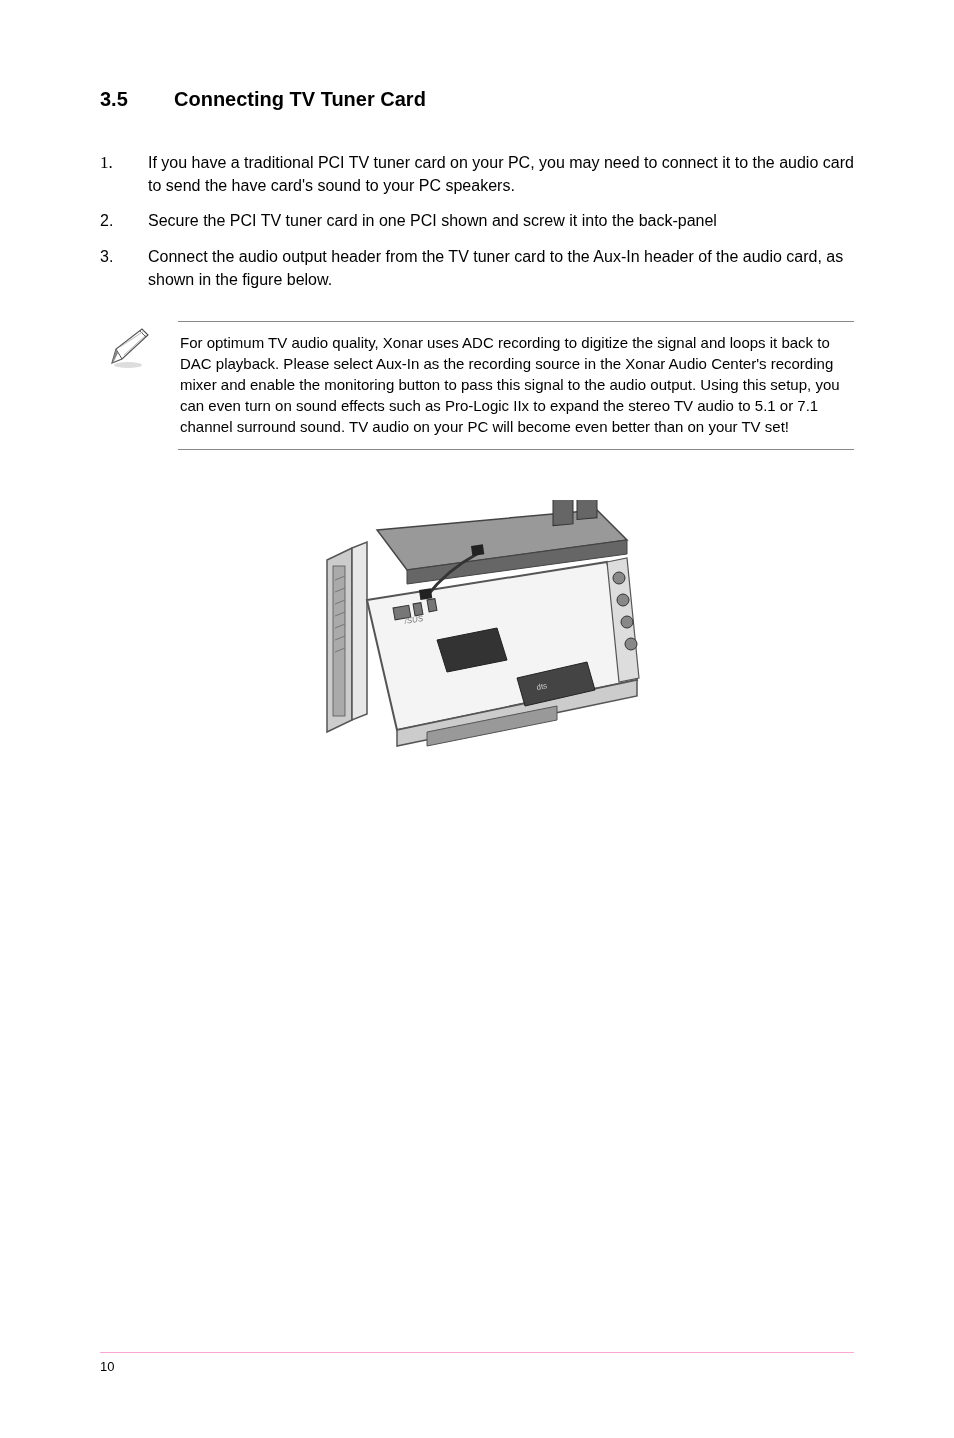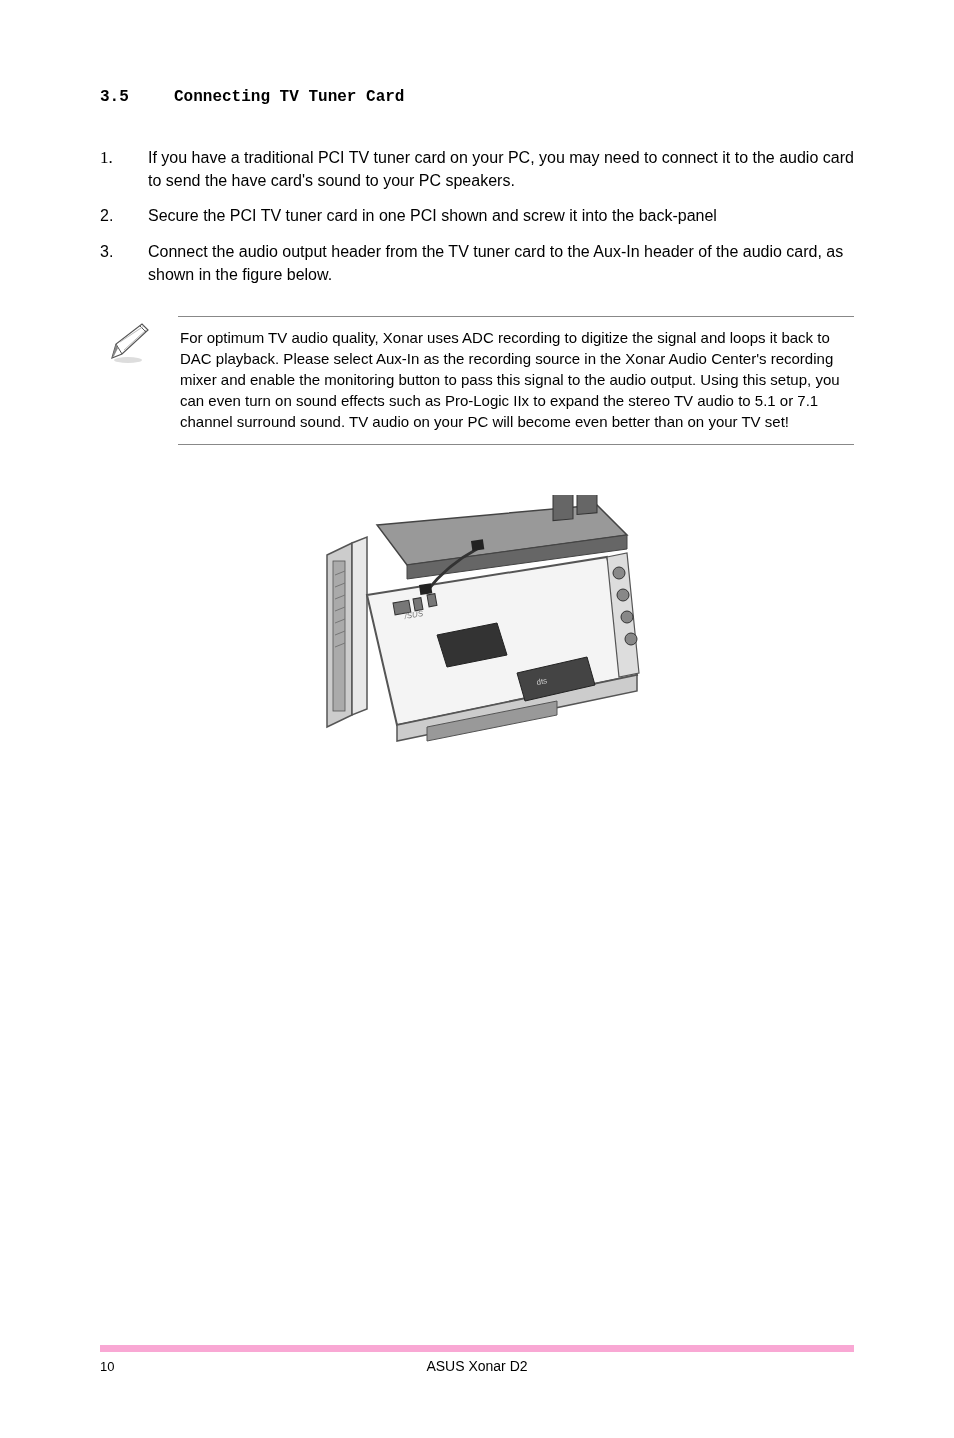--- a/index.html
+++ b/index.html
@@ -12,24 +12,23 @@
     background: #ffffff;
     width: 954px;
     height: 1438px;
     position: relative;
     color: #000;
   }
   .page {
     padding: 88px 100px 0 100px;
   }
   .section-heading {
-    font-size: 16px;
+    font-size: 20px;
     font-weight: bold;
     margin-bottom: 40px;
-    font-family: Liberation Mono, monospace;
   }
   .section-num {
     display: inline-block;
     width: 74px;
   }
   .list-item {
     display: flex;
     margin-bottom: 12px;
     font-size: 16px;
     line-height: 1.45;
@@ -72,21 +71,21 @@
   }
   .diagram-svg {
     width: 360px;
     height: 300px;
   }
   .footer {
     position: absolute;
     bottom: 64px;
     left: 100px;
     right: 100px;
-    border-top: 7px solid #f9a8d4;
+    border-top: 1px solid #f9a8d4;
     padding-top: 6px;
     display: flex;
     align-items: center;
     font-size: 14px;
   }
   .footer-page {
     width: 60px;
     font-size: 13px;
   }
   .footer-title {
@@ -175,15 +174,14 @@
 
       <path d="M 180 54 Q 150 70 130 96" stroke="#333" stroke-width="3" fill="none"></path>
       <rect x="174" y="46" width="12" height="10" fill="#222" transform="rotate(-8 174 46)"></rect>
       <rect x="122" y="90" width="12" height="10" fill="#222" transform="rotate(-8 122 90)"></rect>
     </svg>
   </div>
 </div>
 
 <div class="footer">
   <div class="footer-page">10</div>
-  <div class="footer-title">ASUS Xonar D2</div>
   <div style="width:60px"></div>
 </div>
 
 </body></html>

